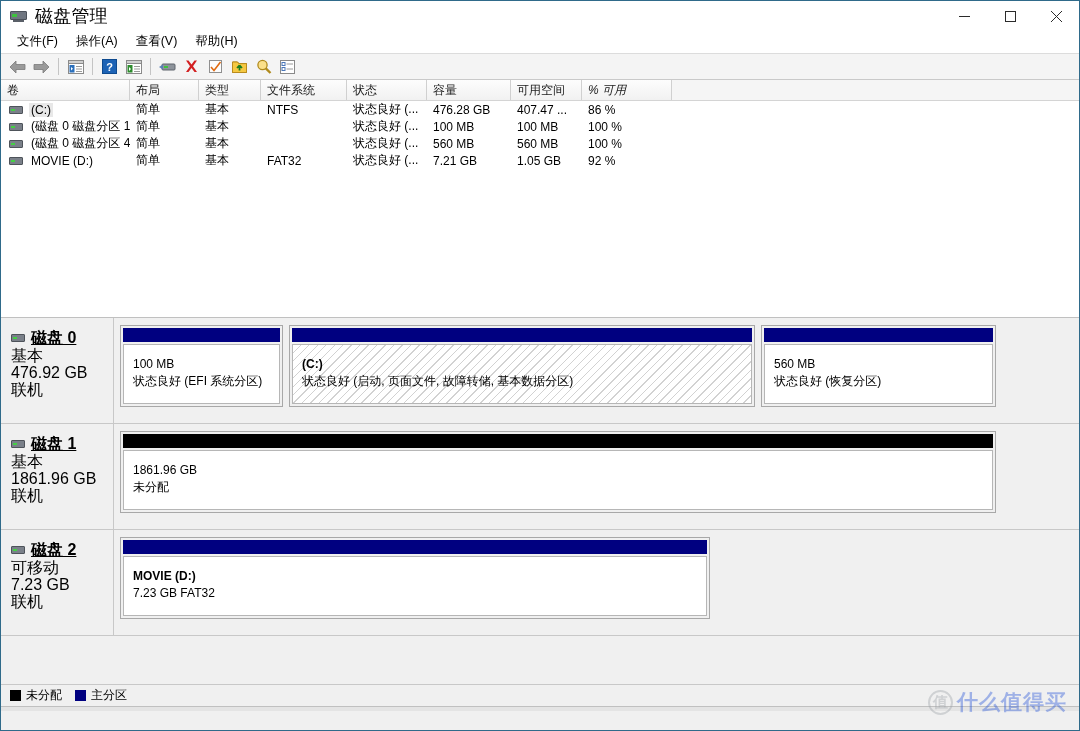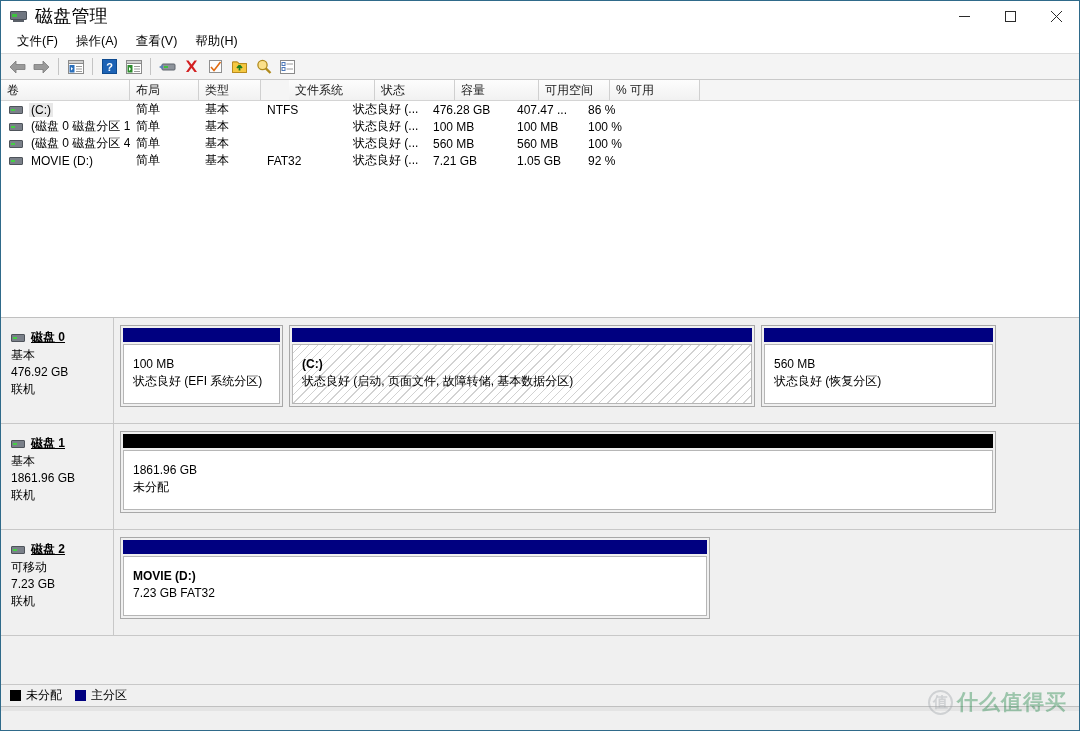--- a/index.html
+++ b/index.html
@@ -168,21 +168,21 @@
     display: flex;
     height: 106px;
     border-bottom: 1px solid #c8c8c8;
     background: #f0f0f0;
   }
   .disk-info {
     flex: 0 0 113px;
     border-right: 1px solid #c8c8c8;
     padding: 11px 0 0 10px;
     background: #f0f0f0;
-    font-size: 12px;
+    font-size: 16px;
     line-height: 17px;
   }
   .disk-info .dtitle {
     display: flex; align-items: center;
     margin-bottom: 1px;
   }
   .disk-info .dtitle .drive-icon { margin-right: 6px; }
   .disk-info .dtitle .dlabel {
     font-weight: bold;
     text-decoration: underline;
@@ -273,21 +273,21 @@
     width: 25px; height: 25px;
     border-radius: 50%;
     border: 2px solid #9aa0a6;
     color: #9aa0a6;
     font-size: 15px;
     display: flex; align-items: center; justify-content: center;
     font-weight: 600;
   }
   .watermark .wm-text {
     font-size: 21px;
-    color: #15803d;
+    color: #1d4ed8;
     letter-spacing: 1px;
     font-weight: 600;
   }
 </style>
 </head>
 <body>
 
 <div id="app">
 
   <div class="titlebar">
@@ -406,25 +406,25 @@
         <line x1="6.5" y1="9" x2="13" y2="9" stroke="#9a9a9a"></line>
       </svg>
     </div>
   </div>
 
   <div class="list-pane">
     <div class="list-header" id="listHeader">
         <div class="hcell" style="width: 129px;">卷</div>
         <div class="hcell" style="width: 69px;">布局</div>
         <div class="hcell" style="width: 62px;">类型</div>
-        <div class="hcell" style="width: 86px; margin-left: 28px;">文件系统</div>
+        <div class="hcell" style="width: 86px;">文件系统</div>
         <div class="hcell" style="width: 80px;">状态</div>
         <div class="hcell" style="width: 84px;">容量</div>
         <div class="hcell" style="width: 71px;">可用空间</div>
-        <div class="hcell" style="width: 90px;">% 可用</div>
+        <div class="hcell" style="width: 90px; font-style: italic;">% 可用</div>
       </div>
     <div class="list-body" id="listBody">
         <div class="vrow selected">
           <div class="vcell first" style="width: 129px;">
             <span class="drive-icon"></span>
             <span class="vname">(C:)</span>
           </div>
           <div class="vcell" style="width: 69px;">简单</div>
           <div class="vcell" style="width: 62px;">基本</div>
           <div class="vcell" style="width: 86px;">NTFS</div>

